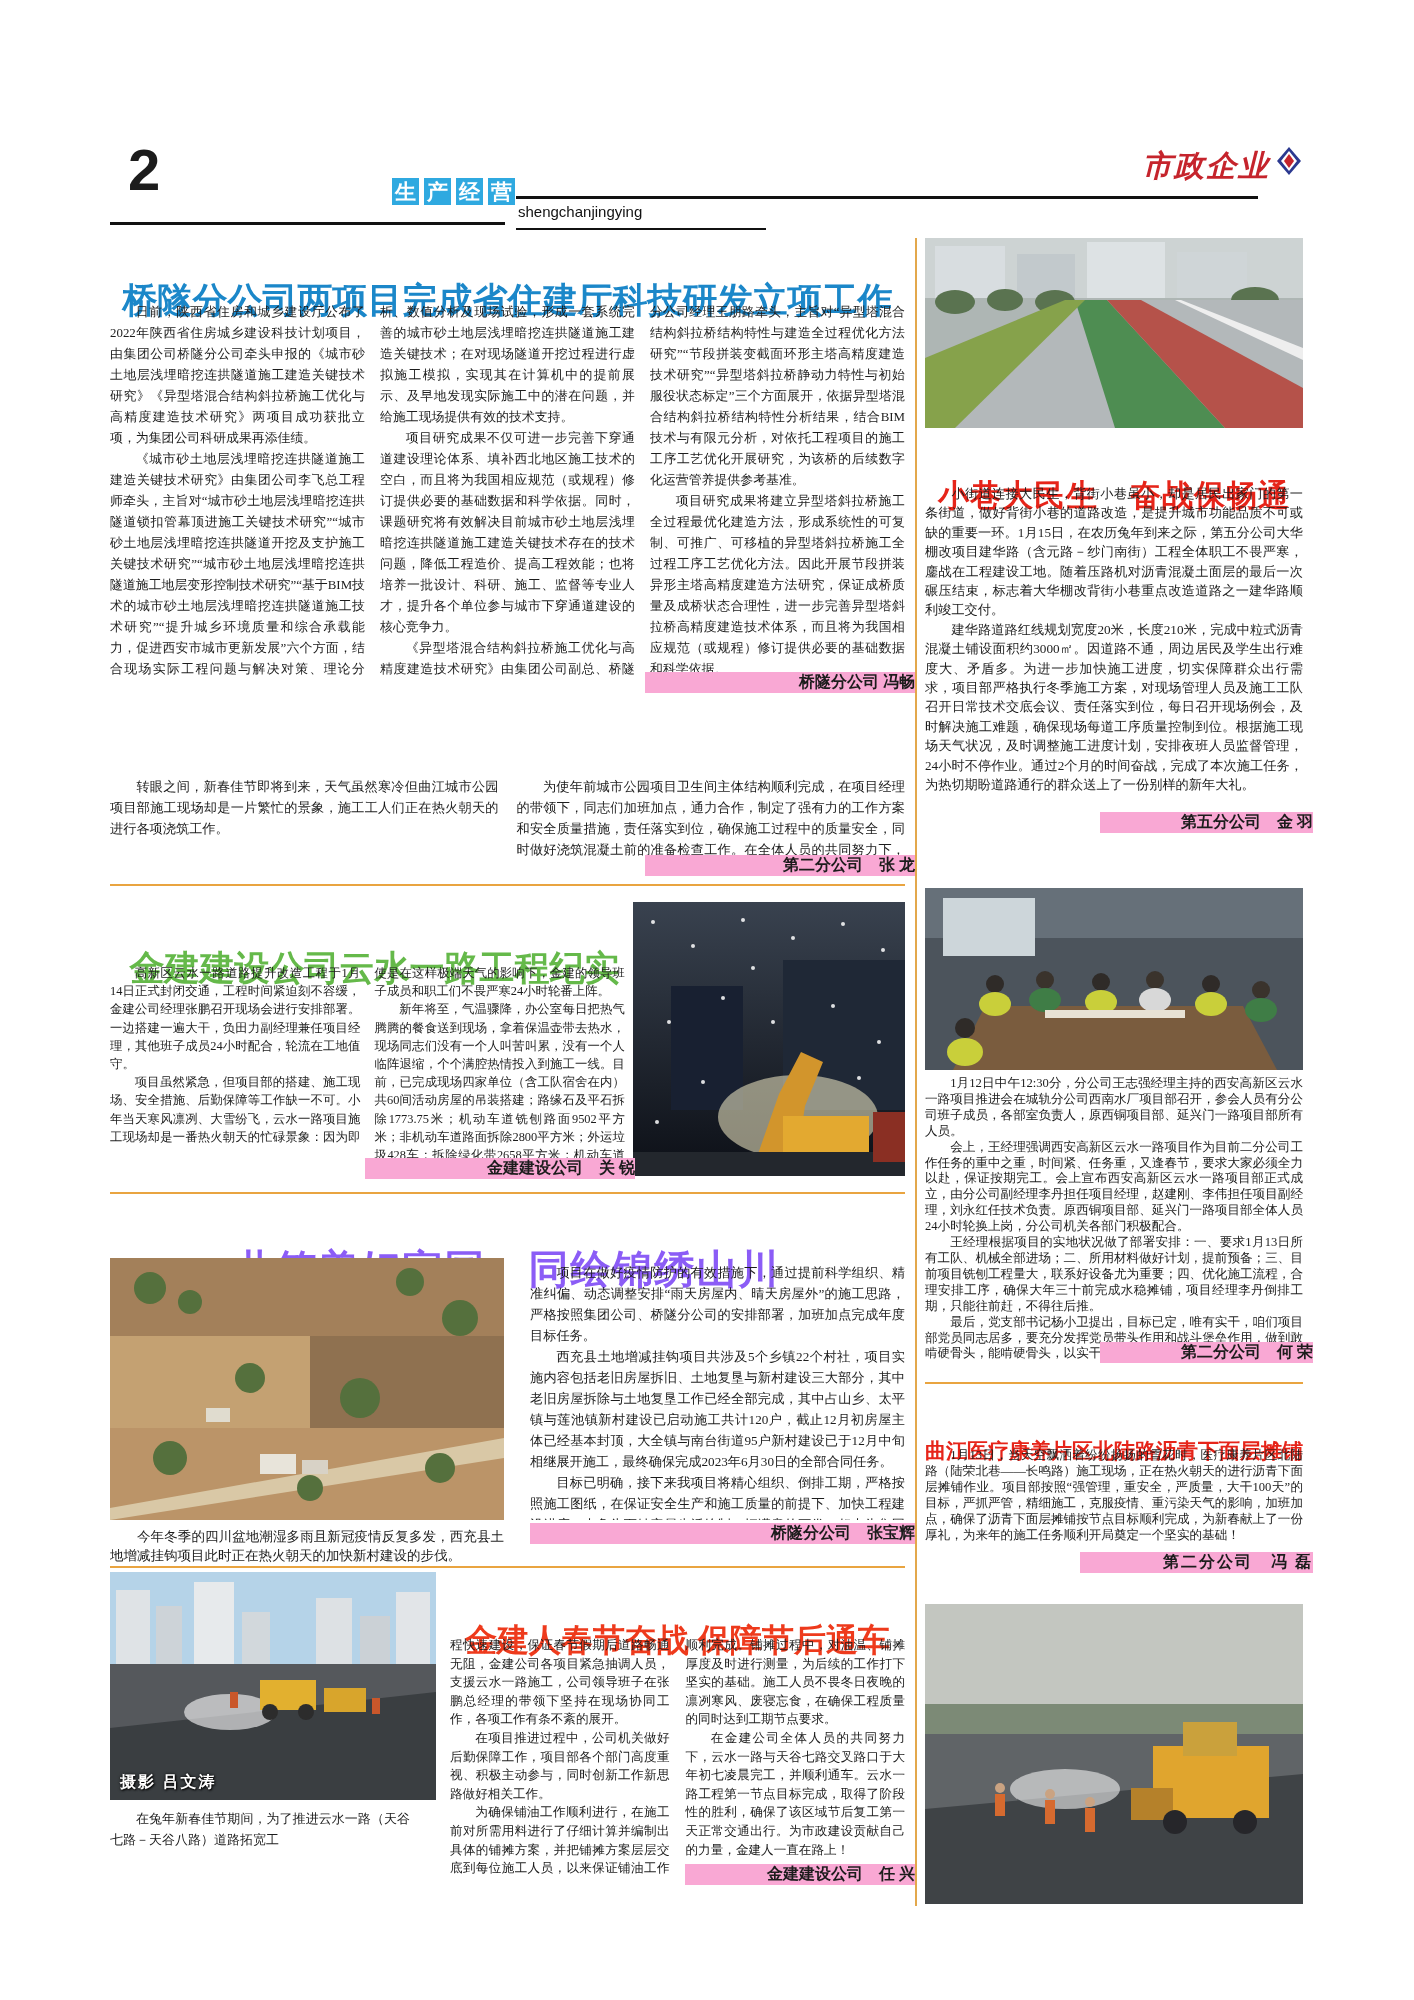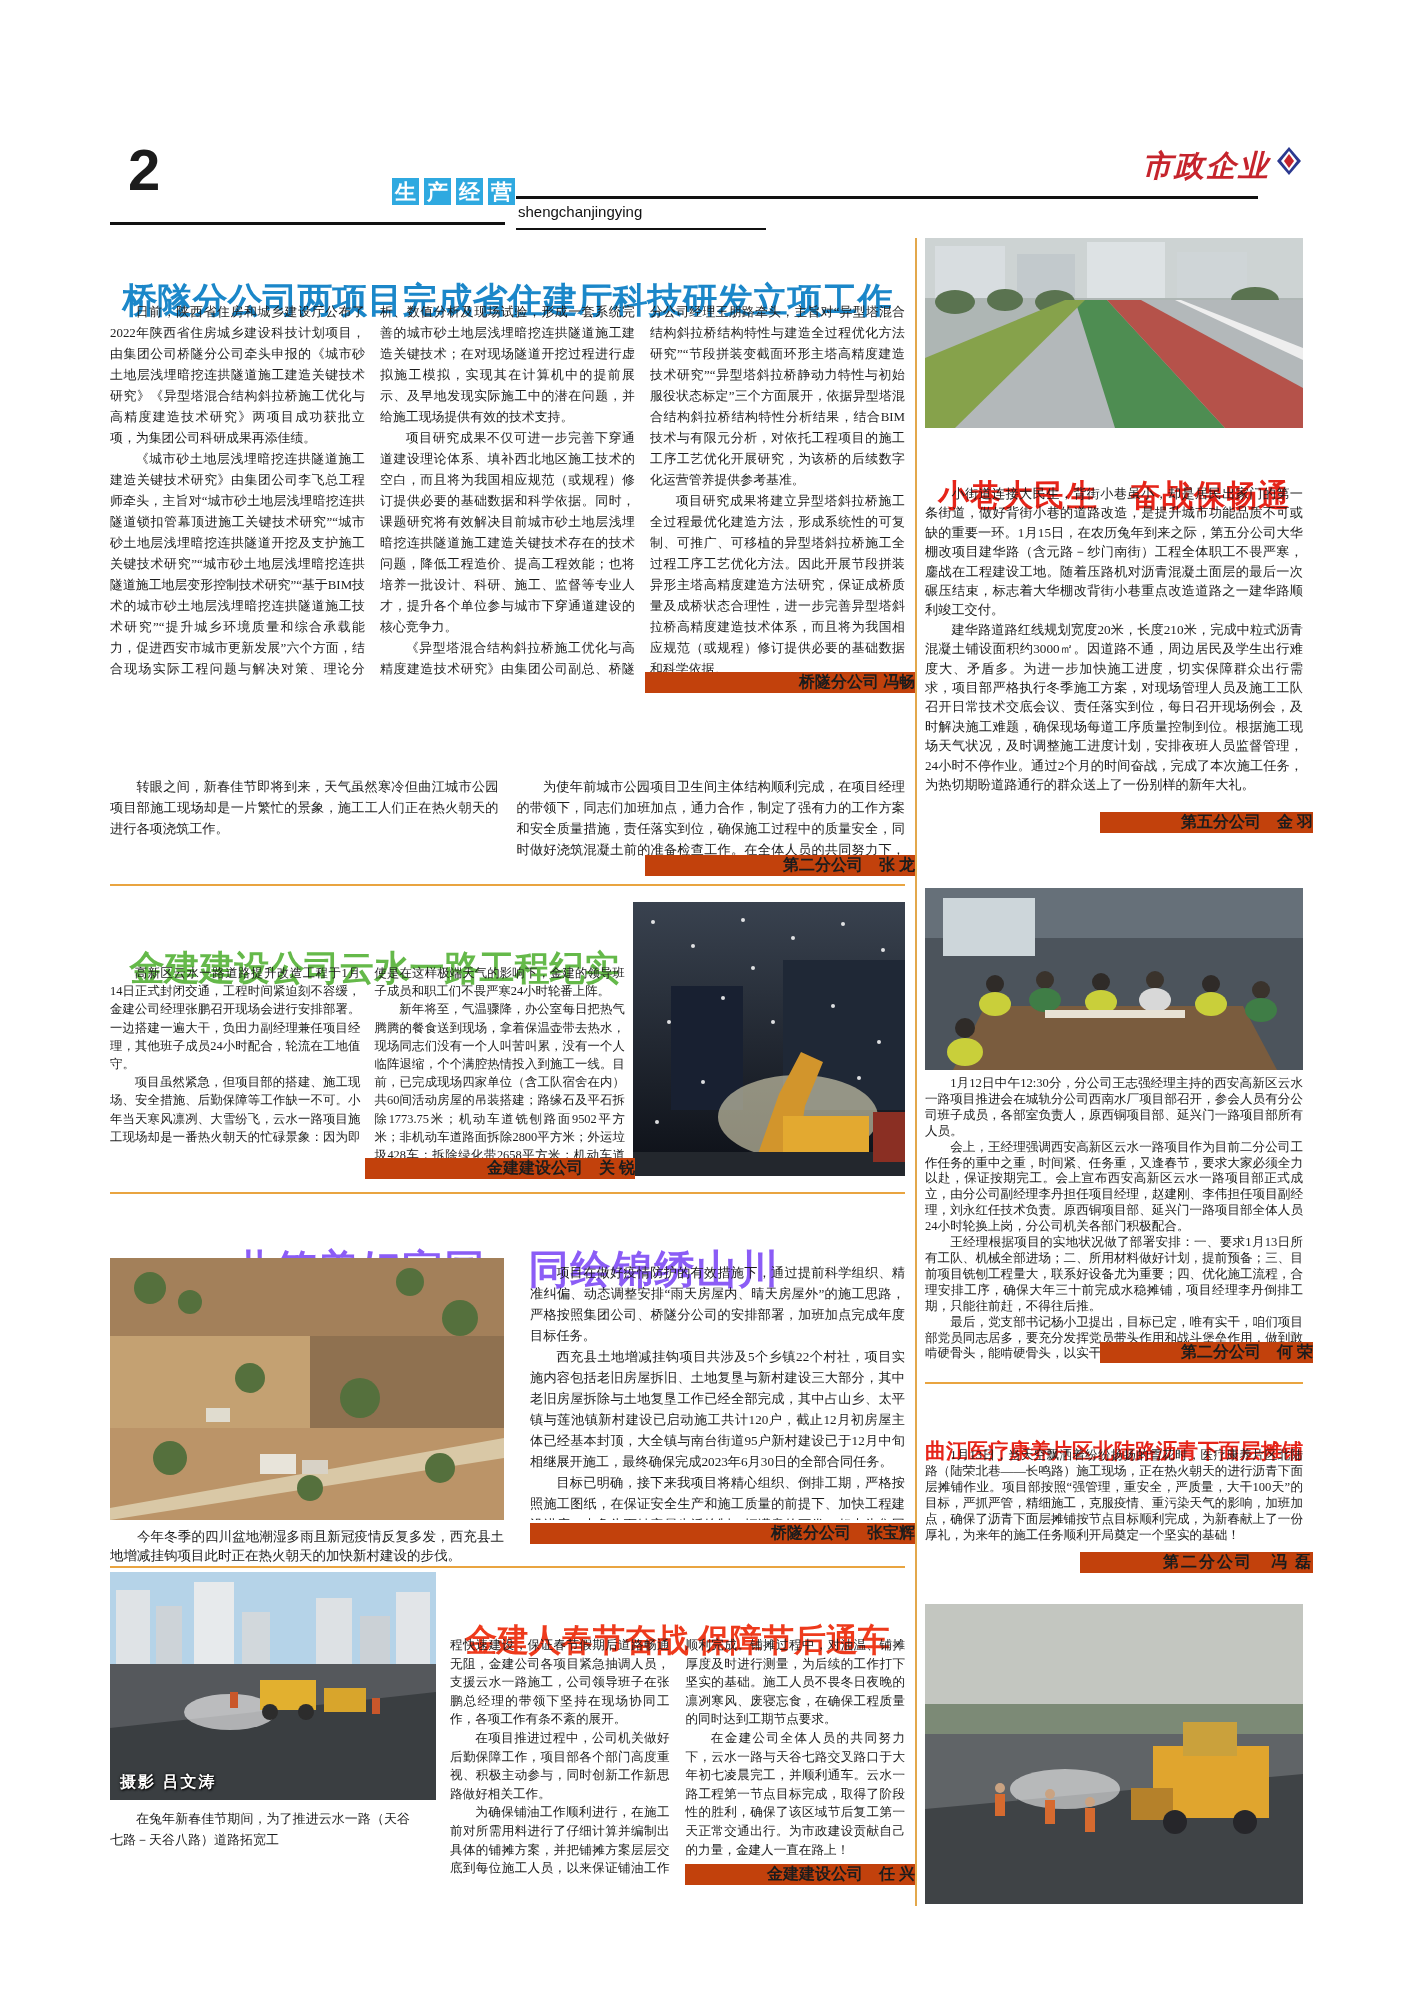--- a/index.html
+++ b/index.html
@@ -18,21 +18,21 @@
   .masthead{position:absolute;right:112px;top:146px;display:flex;align-items:flex-start;gap:6px;}
   .masthead-script{font:italic bold 30px "Liberation Serif",serif;color:#c5242c;letter-spacing:2px;}
   .date-line{position:absolute;right:112px;top:206px;font:600 17px "Liberation Serif",serif;margin-top:30px;}
   
   .sep{position:absolute;background:#e9a440;height:2px;}
   .vdiv{position:absolute;left:915px;top:238px;width:2px;height:1668px;background:#e3a84c;}
   .headline{font-family:"Liberation Sans","DejaVu Sans",sans-serif;font-weight:bold;
             text-align:center;white-space:nowrap;margin-top:39px;}
   .body-text p{margin:0;text-indent:2em;text-align:justify;}
   .body-text p.noindent{text-indent:0;}
-  .byline{font-weight:bold;text-align:right;background:#c2410c;padding-left:10px;}
+  .byline{font-weight:bold;text-align:right;background:#f9a8d4;padding-left:10px;}
   .photo{position:absolute;overflow:hidden;}
   .photo svg{display:block;}
   .cols{column-fill:auto;}
   
   .a1-head{position:absolute;left:110px;top:238px;width:795px;font-size:35px;color:#1b87c9;}
   .a1-body{position:absolute;left:110px;top:302px;width:795px;height:394px;overflow:hidden;
            column-count:3;column-gap:15px;font-size:12.9px;line-height:21px;}
   .a1-byline2{position:absolute;left:645px;top:672px;width:260px;}
   
   .a2-head{position:absolute;left:110px;top:712px;width:795px;font-size:44px;color:#b1539b;}

